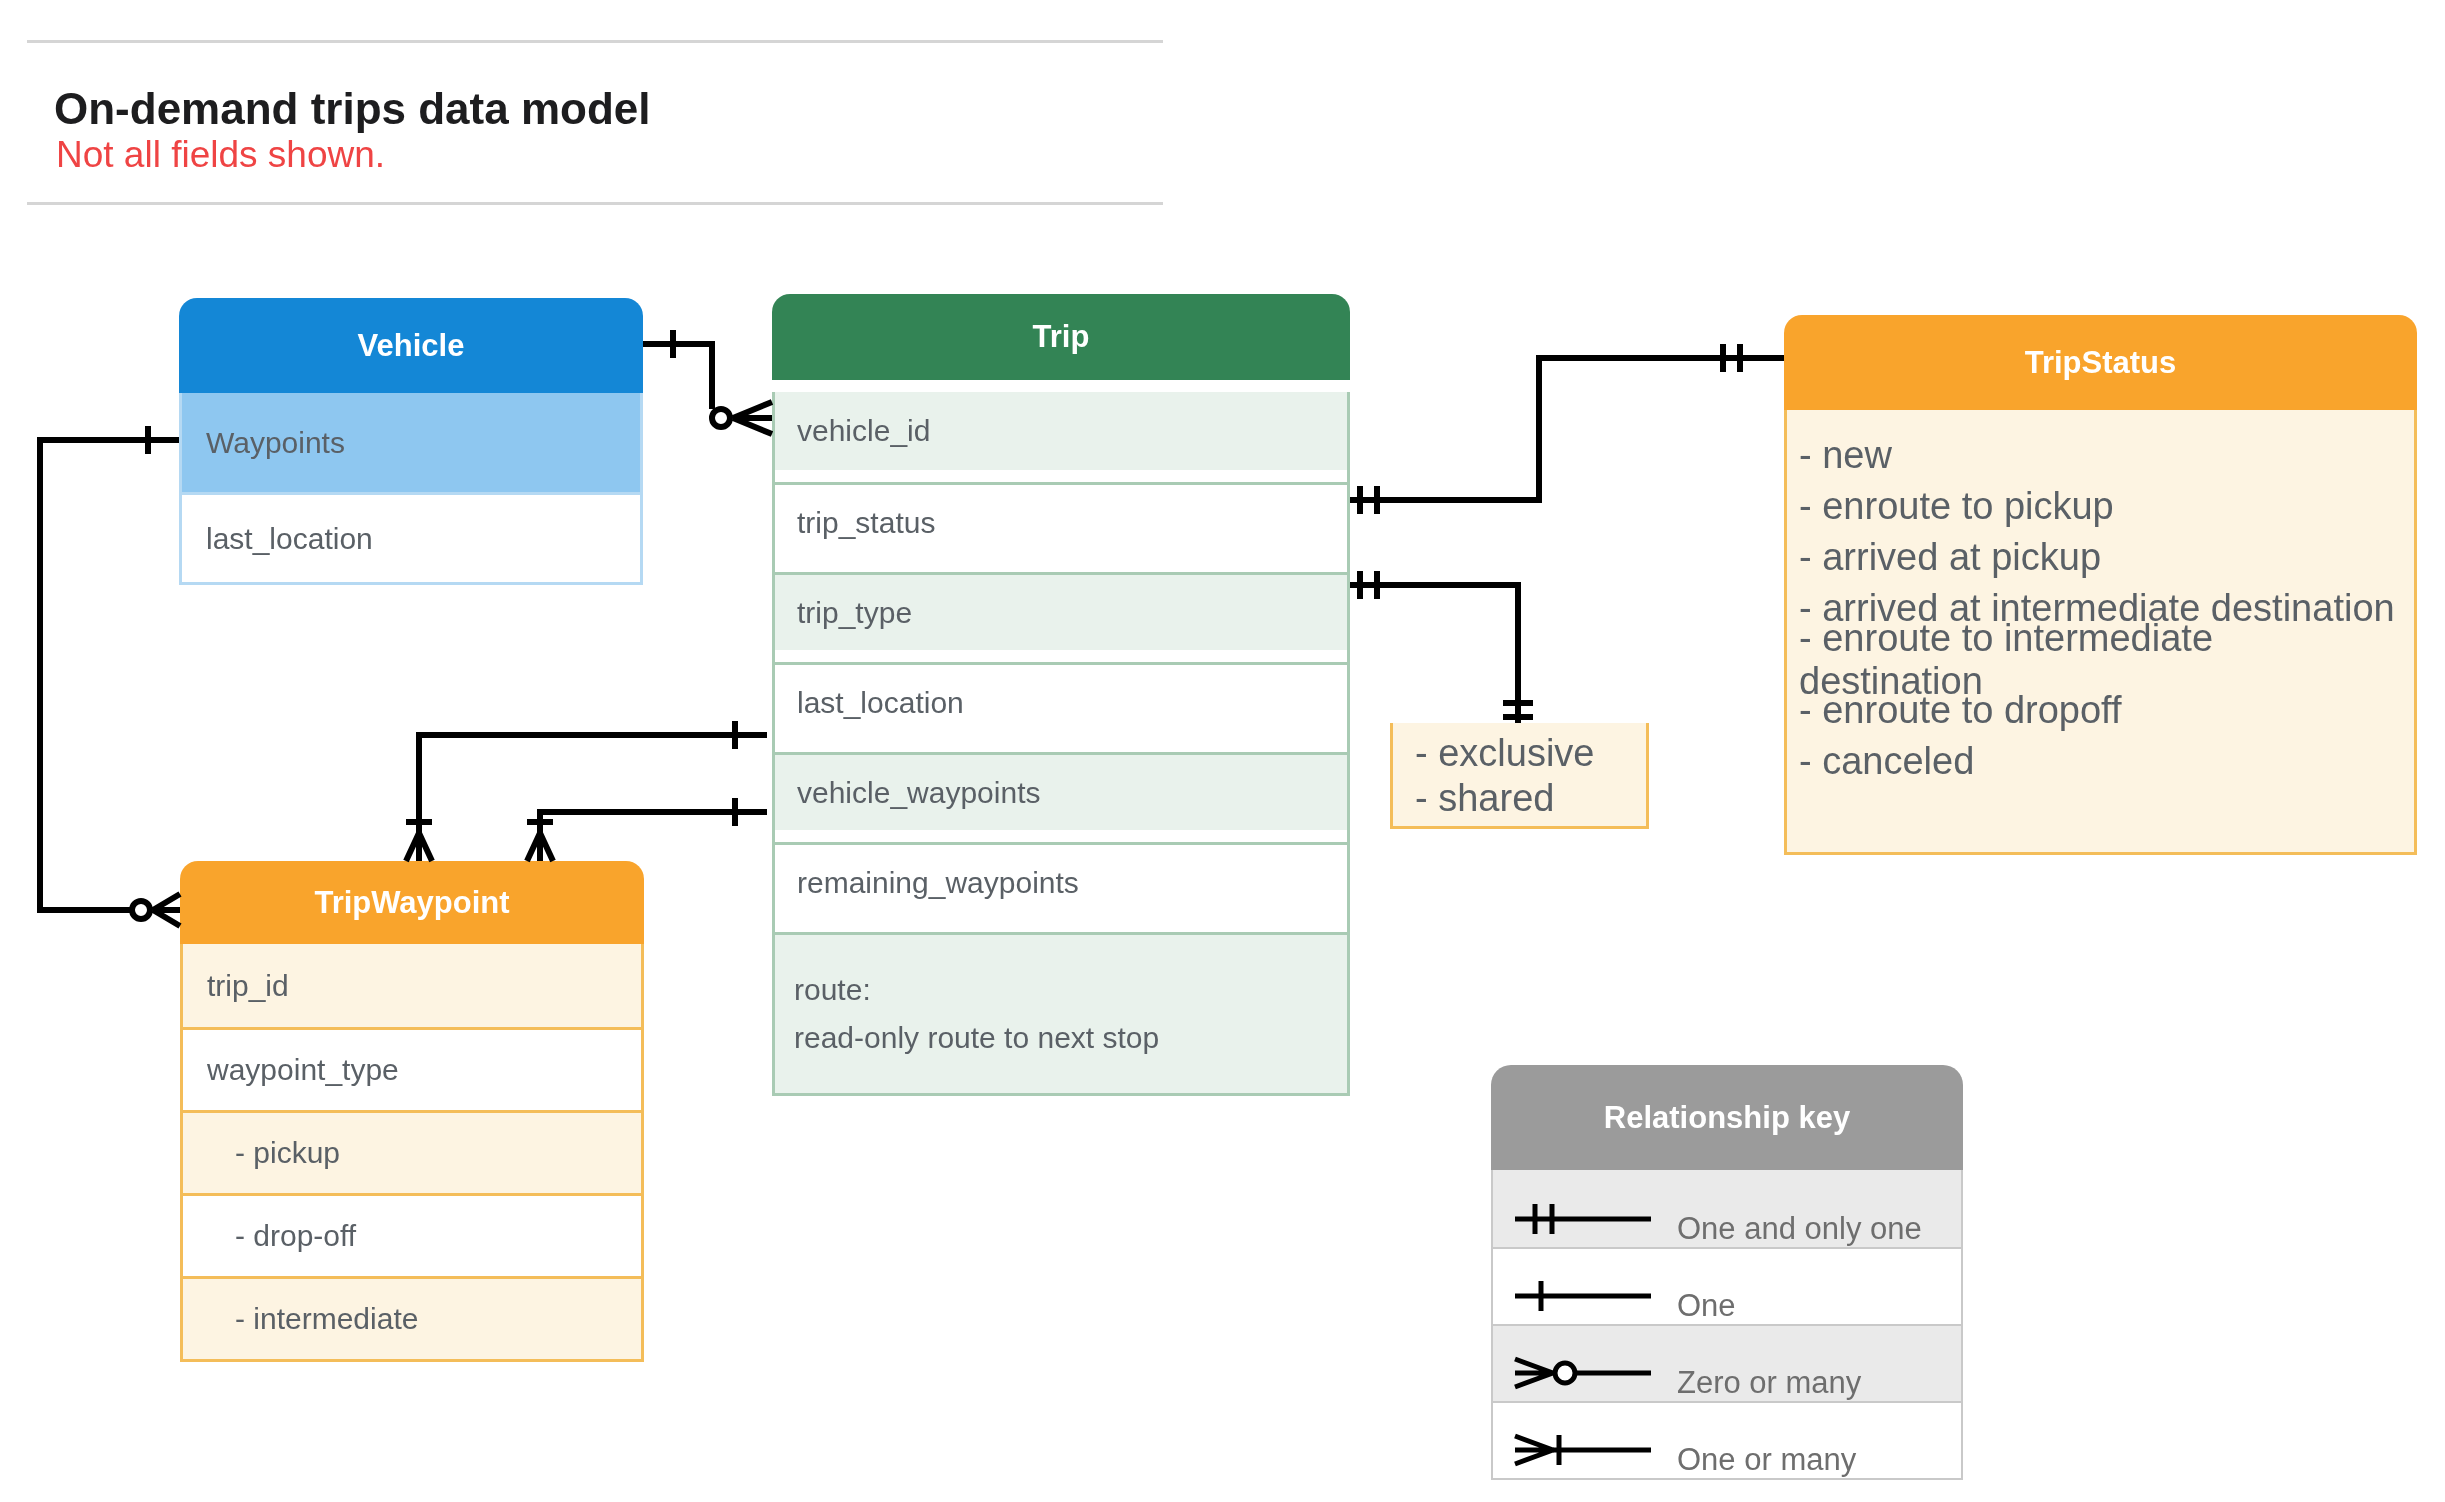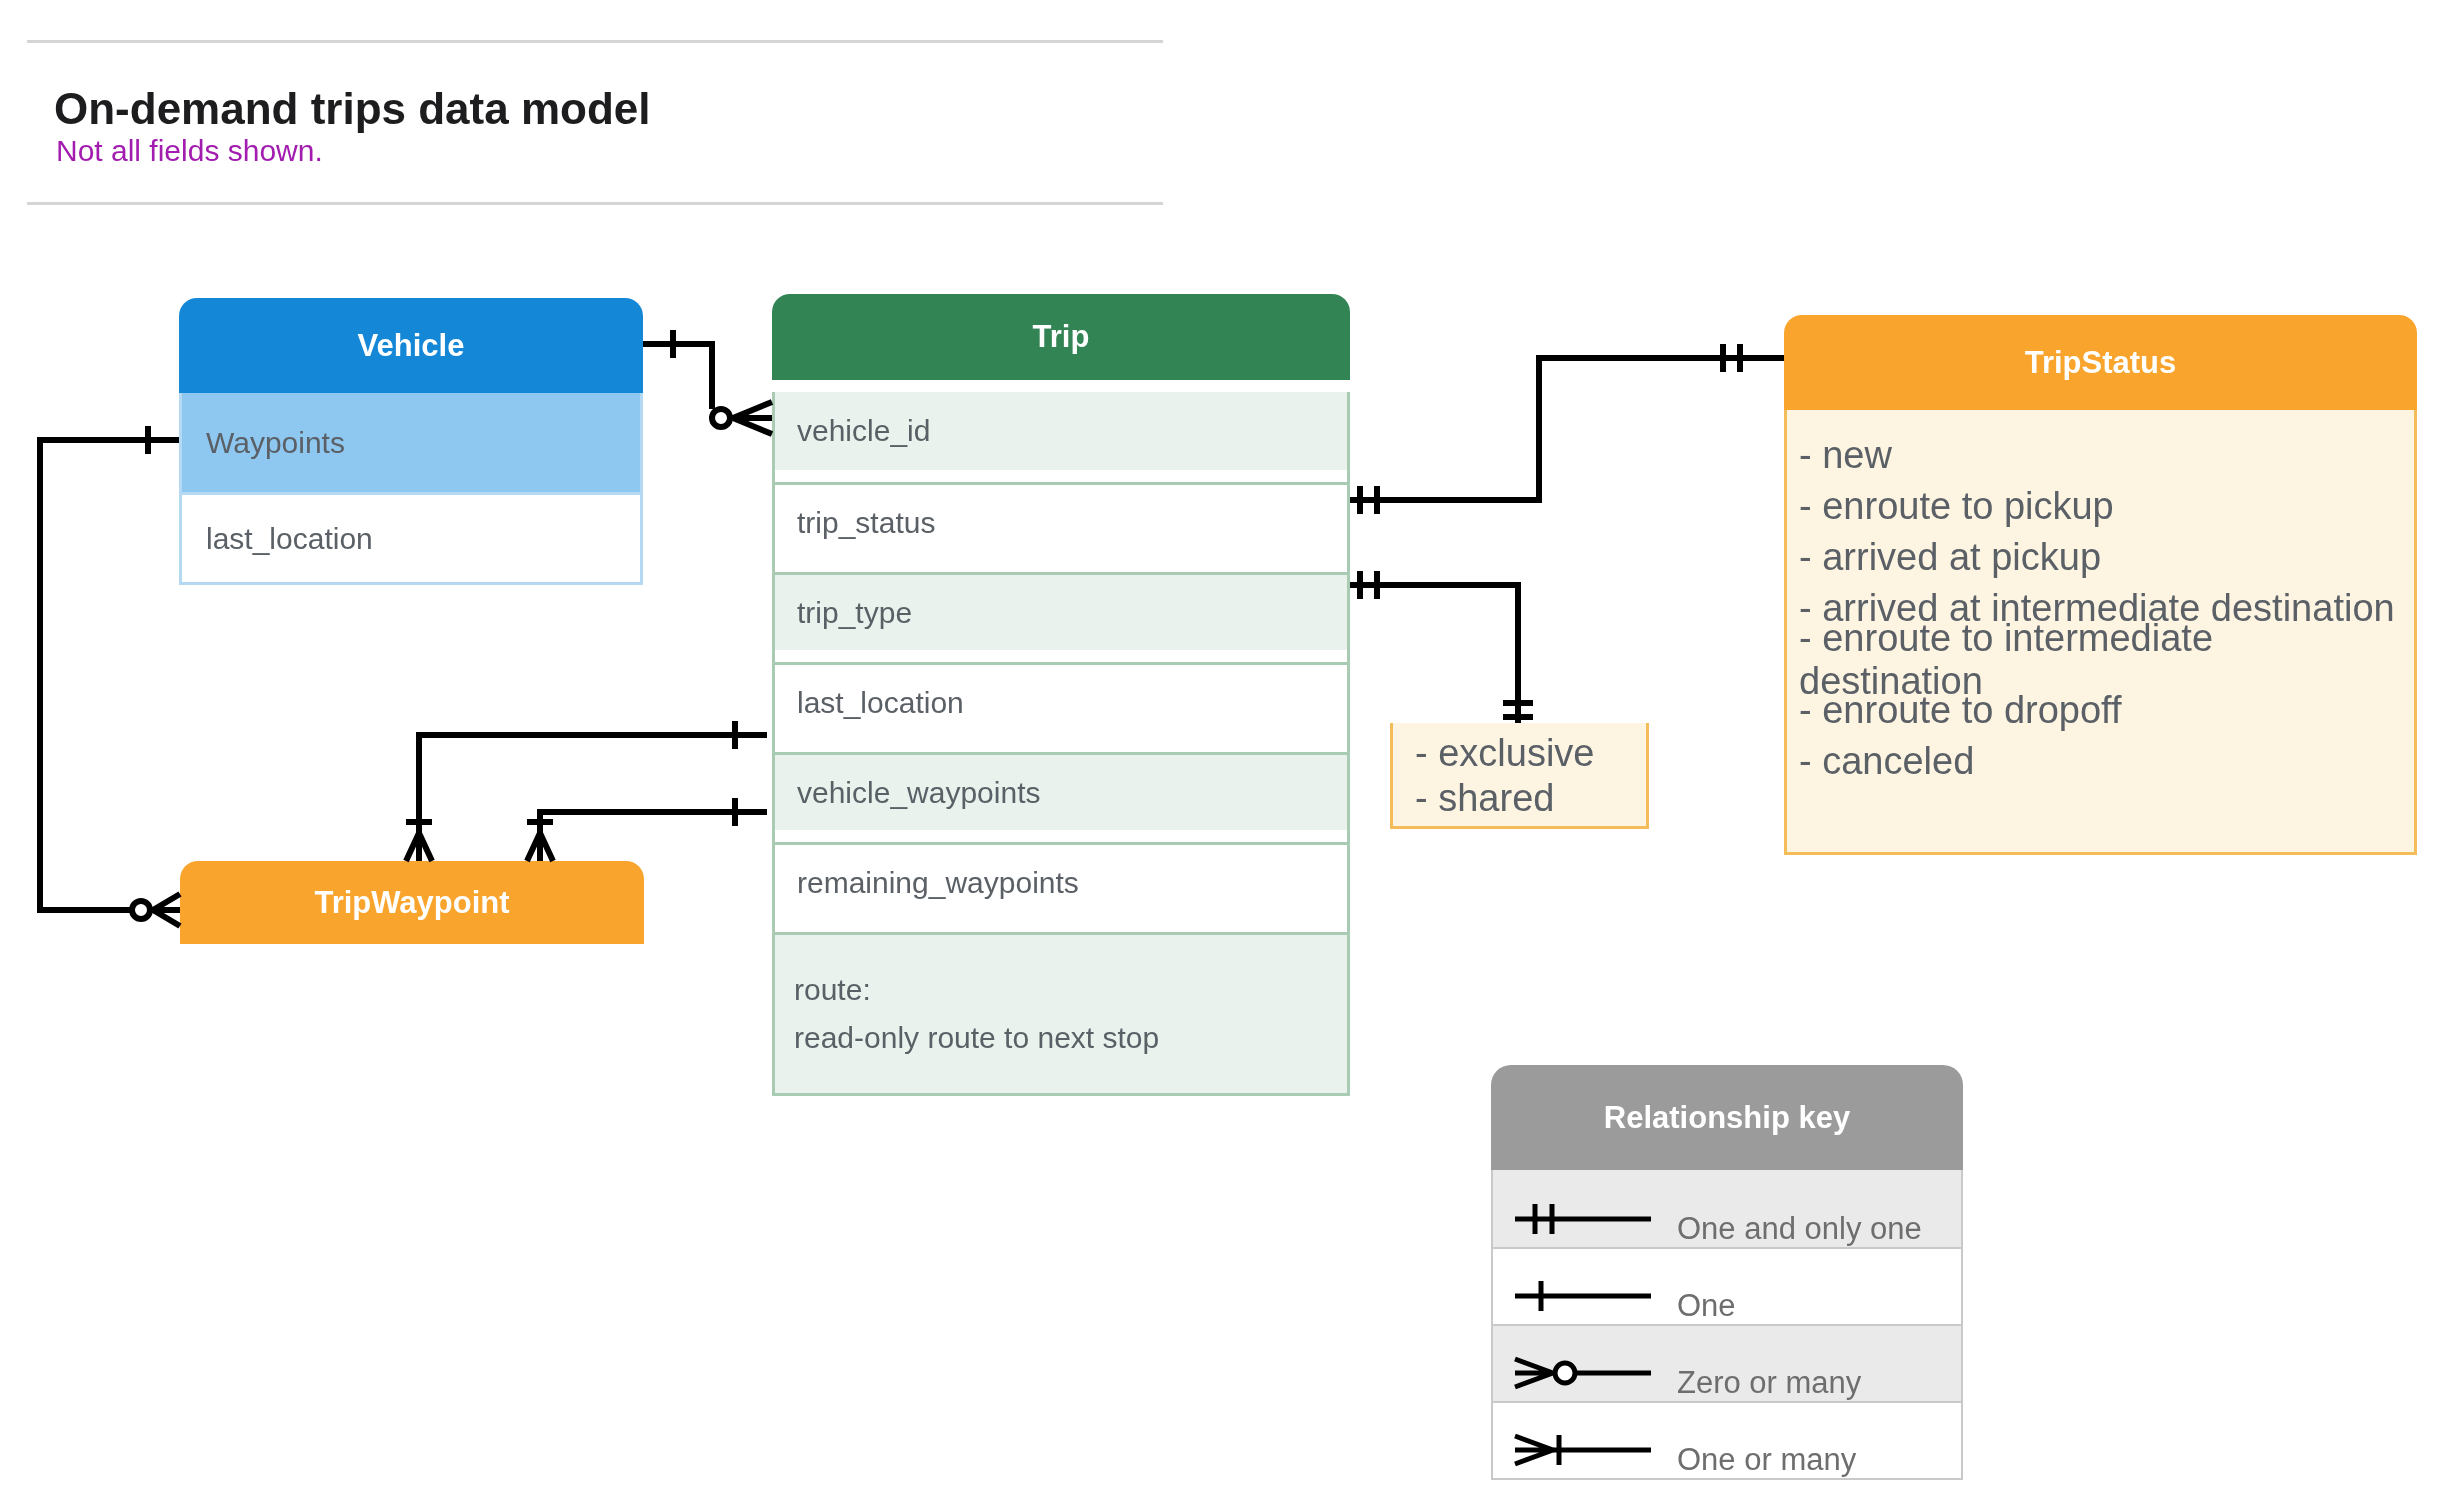--- a/index.html
+++ b/index.html
@@ -10,21 +10,21 @@
     --text:#5a6066; --heading:#1d1d1f; --legend-text:#6e6e6e;
     --divider:#d5d5d5; --connector:#000000;
   }
   html,body{margin:0;padding:0;background:#fff;}
   .canvas{
     position:relative; width:2445px; height:1502px; background:#fff;
     font-family:"Liberation Sans", sans-serif; overflow:hidden;
   }
   .divider{position:absolute; height:3px; background:var(--divider);}
   .page-title{position:absolute; left:54px; top:72px; font-size:44px; font-weight:700; color:var(--heading); letter-spacing:0;margin-top:12px;}
-  .page-subtitle{position:absolute; left:56px; top:134px; font-size:30px; color:#a21caf;}
+  .page-subtitle{position:absolute; left:56px; top:134px; font-size:37px; color:#ef4444;}
 
   .entity{position:absolute;}
   .e-header{display:flex; align-items:center; justify-content:center;
     color:#fff; font-weight:700; font-size:31px; border-radius:18px 18px 0 0; box-sizing:border-box;}
   .e-body{border:3px solid; border-top:none; box-sizing:border-box; background:#fff;}
   .e-row{display:flex; align-items:center; box-sizing:border-box;
     font-size:30px; color:var(--text); padding-left:24px; border-top:3px solid;}
   .e-row:first-child{border-top:none;}
 
   
@@ -142,20 +142,37 @@
     <div class="e-body enum-list" style="height:106px; padding:8px 6px 0 22px;">
       <div class="enum-item" style="height:45px;">- exclusive</div>
       <div class="enum-item" style="height:45px;">- shared</div>
     </div>
   </div>
 
   <div class="entity orange-entity tripwaypoint" style="left:180px; top:861px; width:464px;">
     <div class="e-header">
       <span>TripWaypoint</span>
     </div>
+    <div class="e-body">
+      <div class="e-row row-cream">
+        <span>trip_id</span>
+      </div>
+      <div class="e-row row-white">
+        <span>waypoint_type</span>
+      </div>
+      <div class="e-row row-cream sub">
+        <span>- pickup</span>
+      </div>
+      <div class="e-row row-white sub">
+        <span>- drop-off</span>
+      </div>
+      <div class="e-row row-cream sub">
+        <span>- intermediate</span>
+      </div>
+    </div>
   </div>
 
   <div class="entity key" style="left:1491px; top:1065px; width:472px;">
     <div class="e-header">
       <span>Relationship key</span>
     </div>
     <div class="e-body">
       <div class="key-row" style="background:var(--gray-light);">
         <svg class="key-icon" width="150" height="56" viewBox="0 0 150 56">
           <path d="M4 28 H140"></path>

